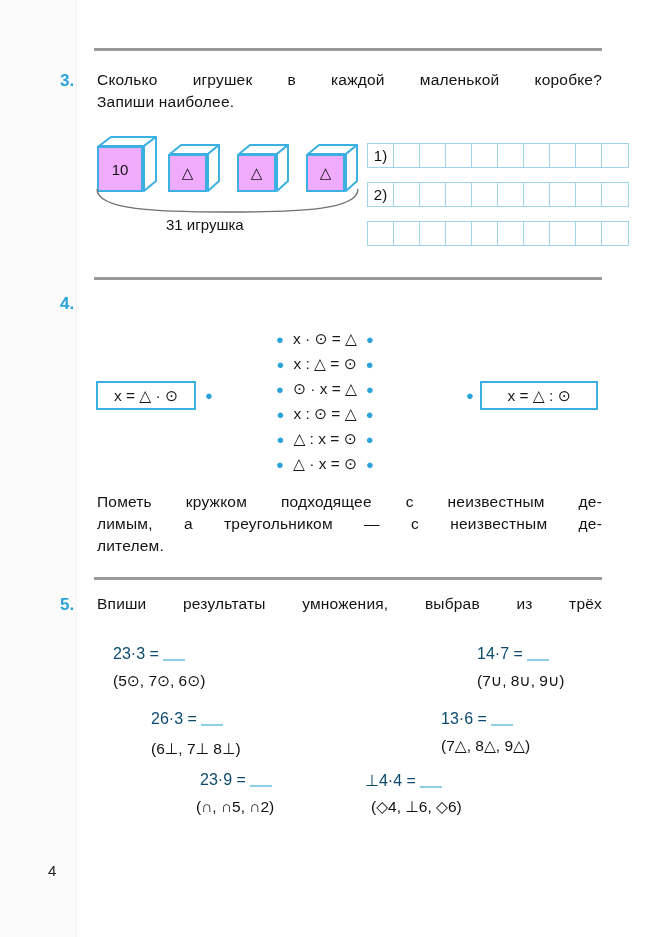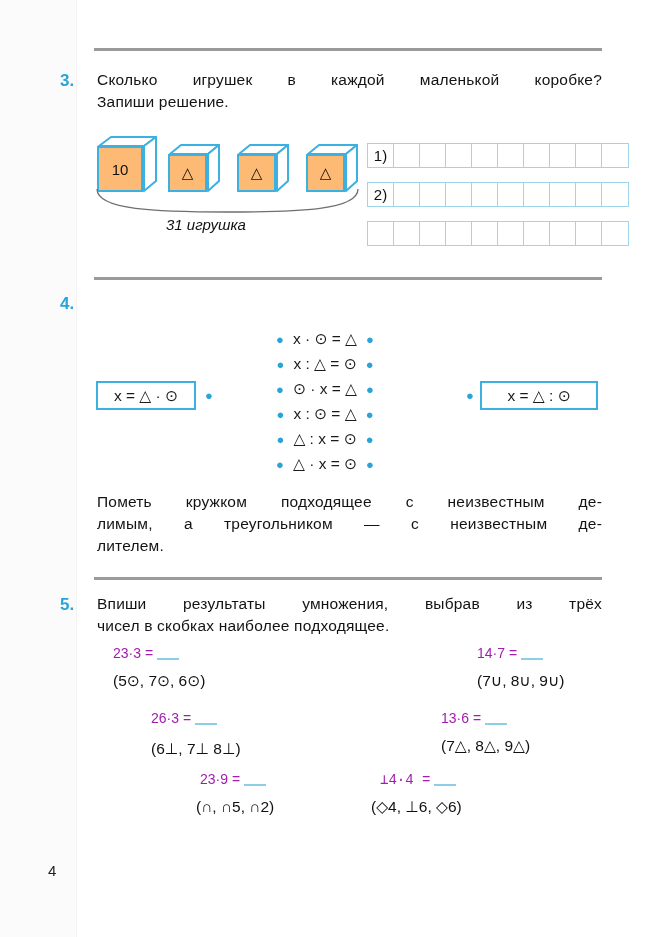--- a/index.html
+++ b/index.html
@@ -68,21 +68,21 @@
   }
 
   
   .boxwrap { position: absolute; }
   .cube { position: absolute; }
   .cube .face {
     position: absolute;
     left: 0;
     top: 10px;
     border: 2px solid #3cb0e0;
-    background: #fdba74;
+    background: #f0abfc;
     box-sizing: border-box;
     display: flex;
     align-items: center;
     justify-content: center;
     font-size: 15px;
     color: #111;
   }
   .cube svg { position: absolute; left: 0; top: 0; overflow: visible; }
 
   .brace { position: absolute; }
@@ -150,21 +150,21 @@
     font-size: 15.5px;
     white-space: nowrap;
   }
   .sol-dot {
     position: absolute;
     color: #2aa3d8;
     font-size: 13px;
   }
 
   
-  .mrow { position: absolute; font-size: 14px; white-space: nowrap; color: #a21caf; }
+  .mrow { position: absolute; font-size: 16px; white-space: nowrap; color: #0c4a6e; }
   .mrow .blank {
     display: inline-block;
     width: 22px;
     border-bottom: 2px solid #8ecde8;
     margin-left: 4px;
     vertical-align: -2px;
     height: 13px;
   }
   .mopts { position: absolute; font-size: 15.5px; white-space: nowrap; color: #111; }
 
@@ -184,21 +184,21 @@
   <div class="margin-band"></div>
 
   <div class="rule" style="top:48px;"></div>
   <div class="rule" style="top:277px;"></div>
   <div class="rule" style="top:577px;"></div>
 
   <div class="ex-num" style="left:60px; top:71px;">3.</div>
 
   <div class="ex-text" style="left:97px; top:69px; width:505px;">
     <span class="just">Сколько игрушек в каждой маленькой коробке?</span>
-    <span class="last">Запиши решение.</span>
+    <span class="last">Запиши наиболее.</span>
   </div>
 
   <div class="boxwrap" style="left:97px; top:136px; width:270px; height:60px;">
 
     <div class="cube" style="left:0px; top:0px; width:60px; height:56px;">
       <svg width="60" height="56" viewBox="0 0 60 56">
         <path d="M2,10 L14,1 L59,1 L47,10 Z" fill="#ffffff" stroke="#3cb0e0" stroke-width="2" stroke-linejoin="round"></path>
         <path d="M47,10 L59,1 L59,45 L47,55 Z" fill="#ffffff" stroke="#3cb0e0" stroke-width="2" stroke-linejoin="round"></path>
       </svg>
       <div class="face" style="width:46px; height:46px;">10</div>
@@ -227,21 +227,21 @@
       </svg>
       <div class="face" style="width:39px; height:38px;">△</div>
     </div>
   </div>
 
   <div class="brace" style="left:96px; top:188px;">
     <svg width="264" height="26" viewBox="0 0 264 26">
       <path d="M1,1 C1,22 60,24 132,24 C204,24 262,22 262,1" fill="none" stroke="#6f6f6f" stroke-width="1.3"></path>
     </svg>
   </div>
-  <div class="brace-label" style="left:166px; top:216px;font-style:italic;">31 игрушка</div>
+  <div class="brace-label" style="left:166px; top:216px;">31 игрушка</div>
 
   <div class="grid" style="left:367px; top:143px;">
     <div class="cell">1)</div>
     <div class="cell"></div>
     <div class="cell"></div>
     <div class="cell"></div>
     <div class="cell"></div>
     <div class="cell"></div>
     <div class="cell"></div>
     <div class="cell"></div>
@@ -308,21 +308,20 @@
   <div class="ex-text" style="left:97px; top:491px; width:505px;">
     <span class="just">Пометь кружком подходящее с неизвестным де-</span>
     <span class="just">лимым, а треугольником — с неизвестным де-</span>
     <span class="last">лителем.</span>
   </div>
 
   <div class="ex-num" style="left:60px; top:595px;">5.</div>
 
   <div class="ex-text" style="left:97px; top:593px; width:505px;">
     <span class="just">Впиши результаты умножения, выбрав из трёх</span>
-    <span class="last">чисел в скобках наиболее подходящее.</span>
   </div>
 
   <div class="mrow" style="left:113px; top:645px;">
     <span>23·3 =</span><span class="blank"></span>
   </div>
   <div class="mopts" style="left:113px; top:672px;">(5⊙, 7⊙, 6⊙)</div>
 
   <div class="mrow" style="left:477px; top:645px;">
     <span>14·7 =</span><span class="blank"></span>
   </div>
@@ -336,20 +335,20 @@
   <div class="mrow" style="left:441px; top:710px;">
     <span>13·6 =</span><span class="blank"></span>
   </div>
   <div class="mopts" style="left:441px; top:737px;">(7△, 8△, 9△)</div>
 
   <div class="mrow" style="left:200px; top:771px;">
     <span>23·9 =</span><span class="blank"></span>
   </div>
   <div class="mopts" style="left:196px; top:798px;">(∩, ∩5, ∩2)</div>
 
-  <div class="mrow" style="left:380px; top:771px;font-family:Liberation Mono, monospace;">
+  <div class="mrow" style="left:365px; top:771px;">
     <span>⊥4·4 =</span><span class="blank"></span>
   </div>
   <div class="mopts" style="left:371px; top:798px;">(◇4, ⊥6, ◇6)</div>
 
   <div class="pagenum">4</div>
 
 </div>
 
 </body></html>

